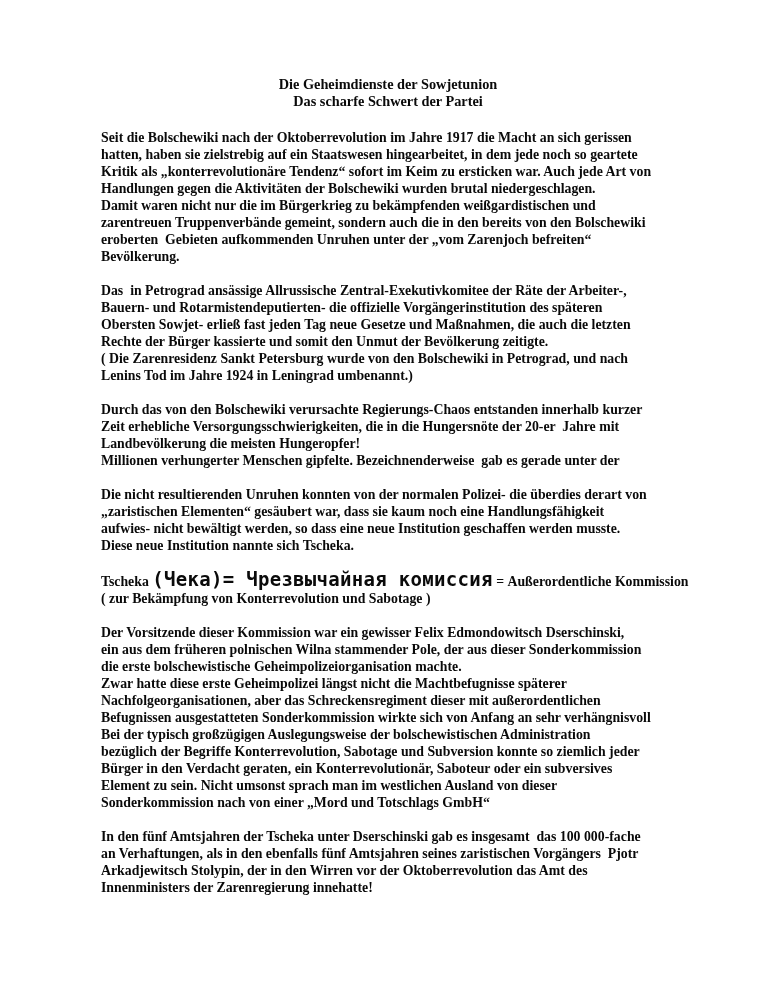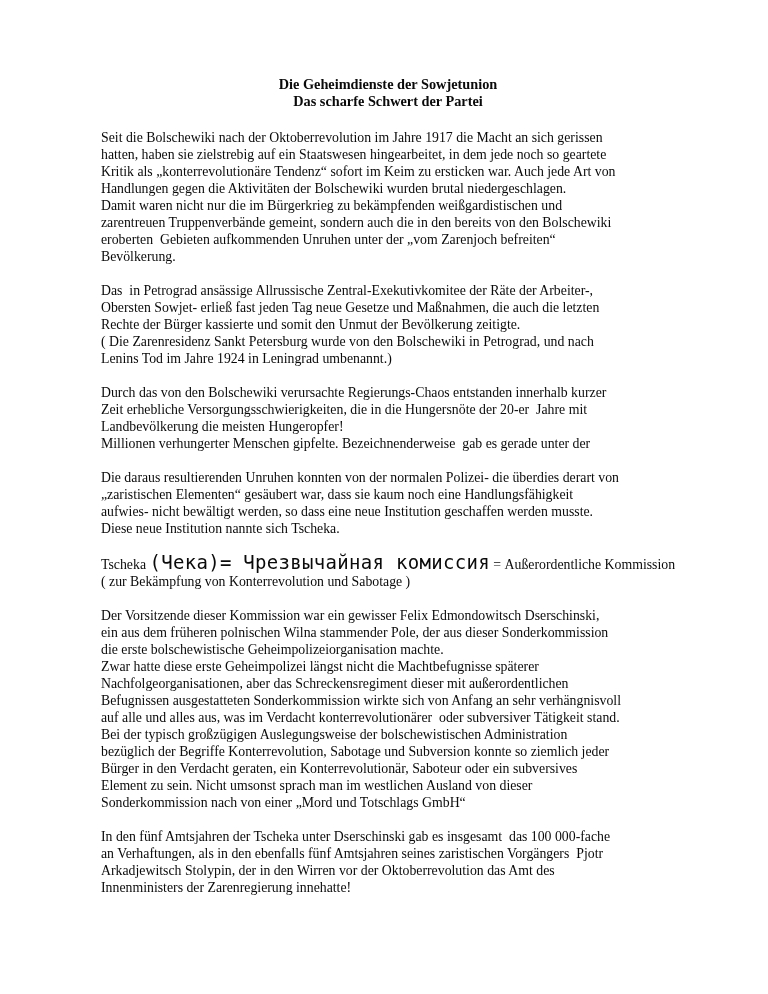--- a/index.html
+++ b/index.html
@@ -1,15 +1,15 @@
 <!DOCTYPE html>
 <html><head>
 <meta charset="utf-8">
 <style>
-  * { box-sizing: border-box; }
+  * { box-sizing: border-box; font-weight: bold; }
   html, body {
     margin: 0;
     padding: 0;
     background: #ffffff;
   }
   .page {
     position: relative;
     width: 768px;
     height: 994px;
     background: #ffffff;
@@ -66,49 +66,49 @@
           <div class="line">hatten, haben sie zielstrebig auf ein Staatswesen hingearbeitet, in dem jede noch so geartete</div>
           <div class="line">Kritik als „konterrevolutionäre Tendenz“ sofort im Keim zu ersticken war. Auch jede Art von</div>
           <div class="line">Handlungen gegen die Aktivitäten der Bolschewiki wurden brutal niedergeschlagen.</div>
           <div class="line">Damit waren nicht nur die im Bürgerkrieg zu bekämpfenden weißgardistischen und</div>
           <div class="line">zarentreuen Truppenverbände gemeint, sondern auch die in den bereits von den Bolschewiki</div>
           <div class="line">eroberten  Gebieten aufkommenden Unruhen unter der „vom Zarenjoch befreiten“</div>
           <div class="line">Bevölkerung.</div>
         </div>
         <div class="paragraph">
           <div class="line">Das  in Petrograd ansässige Allrussische Zentral-Exekutivkomitee der Räte der Arbeiter-,</div>
+          <div class="line">Bauern- und Rotarmistendeputierten- die offizielle Vorgängerinstitution des späteren</div>
           <div class="line">Obersten Sowjet- erließ fast jeden Tag neue Gesetze und Maßnahmen, die auch die letzten</div>
           <div class="line">Rechte der Bürger kassierte und somit den Unmut der Bevölkerung zeitigte.</div>
           <div class="line">( Die Zarenresidenz Sankt Petersburg wurde von den Bolschewiki in Petrograd, und nach</div>
           <div class="line">Lenins Tod im Jahre 1924 in Leningrad umbenannt.)</div>
         </div>
         <div class="paragraph">
           <div class="line">Durch das von den Bolschewiki verursachte Regierungs-Chaos entstanden innerhalb kurzer</div>
           <div class="line">Zeit erhebliche Versorgungsschwierigkeiten, die in die Hungersnöte der 20-er  Jahre mit</div>
           <div class="line">Landbevölkerung die meisten Hungeropfer!</div>
           <div class="line">Millionen verhungerter Menschen gipfelte. Bezeichnenderweise  gab es gerade unter der</div>
         </div>
         <div class="paragraph">
-          <div class="line">Die daraus resultierenden Unruhen konnten von der normalen Polizei- die überdies derart von</div>
+          <div class="line">Die nicht resultierenden Unruhen konnten von der normalen Polizei- die überdies derart von</div>
           <div class="line">„zaristischen Elementen“ gesäubert war, dass sie kaum noch eine Handlungsfähigkeit</div>
           <div class="line">aufwies- nicht bewältigt werden, so dass eine neue Institution geschaffen werden musste.</div>
           <div class="line">Diese neue Institution nannte sich Tscheka.</div>
         </div>
         <div class="paragraph">
           <div class="line"><span class="f-latin">Tscheka </span><span class="f-cyr">(Чека)= Чрезвычайная комиссия</span><span class="f-latin"> = Außerordentliche Kommission</span></div>
           <div class="line"><span class="f-latin">( zur Bekämpfung von Konterrevolution und Sabotage )</span></div>
         </div>
         <div class="paragraph">
           <div class="line">Der Vorsitzende dieser Kommission war ein gewisser Felix Edmondowitsch Dserschinski,</div>
           <div class="line">ein aus dem früheren polnischen Wilna stammender Pole, der aus dieser Sonderkommission</div>
           <div class="line">die erste bolschewistische Geheimpolizeiorganisation machte.</div>
           <div class="line">Zwar hatte diese erste Geheimpolizei längst nicht die Machtbefugnisse späterer</div>
           <div class="line">Nachfolgeorganisationen, aber das Schreckensregiment dieser mit außerordentlichen</div>
           <div class="line">Befugnissen ausgestatteten Sonderkommission wirkte sich von Anfang an sehr verhängnisvoll</div>
-          <div class="line">auf alle und alles aus, was im Verdacht konterrevolutionärer  oder subversiver Tätigkeit stand.</div>
           <div class="line">Bei der typisch großzügigen Auslegungsweise der bolschewistischen Administration</div>
           <div class="line">bezüglich der Begriffe Konterrevolution, Sabotage und Subversion konnte so ziemlich jeder</div>
           <div class="line">Bürger in den Verdacht geraten, ein Konterrevolutionär, Saboteur oder ein subversives</div>
           <div class="line">Element zu sein. Nicht umsonst sprach man im westlichen Ausland von dieser</div>
           <div class="line">Sonderkommission nach von einer „Mord und Totschlags GmbH“</div>
         </div>
         <div class="paragraph">
           <div class="line">In den fünf Amtsjahren der Tscheka unter Dserschinski gab es insgesamt  das 100 000-fache</div>
           <div class="line">an Verhaftungen, als in den ebenfalls fünf Amtsjahren seines zaristischen Vorgängers  Pjotr</div>
           <div class="line">Arkadjewitsch Stolypin, der in den Wirren vor der Oktoberrevolution das Amt des</div>

